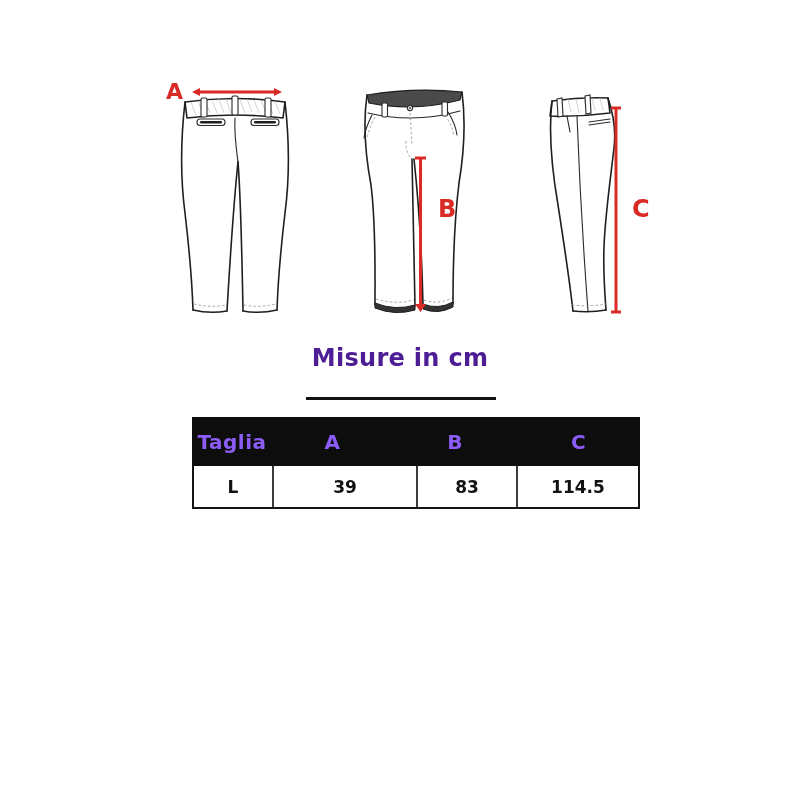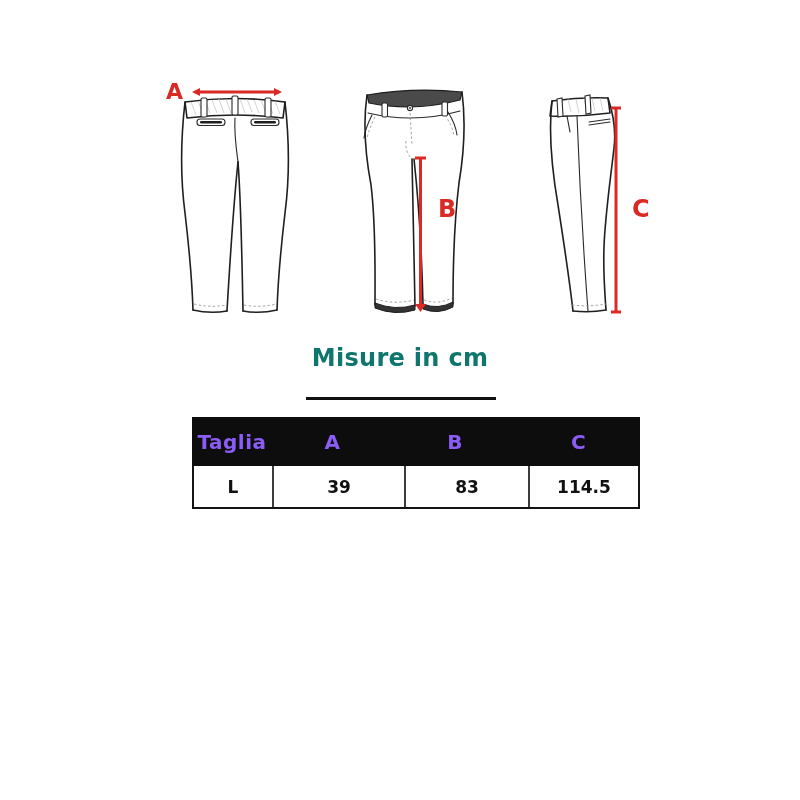--- a/index.html
+++ b/index.html
@@ -23,21 +23,21 @@
   .fillwhite { fill: #ffffff; }
   .darkfill  { fill: #4a4a4a; stroke: #1f1f1f; stroke-width: 1.2; }
   .hemfill   { fill: #333333; stroke: #1f1f1f; stroke-width: 1; }
   .red-line  { stroke: #da2a25; stroke-width: 3; fill: none; }
   .red-fill  { fill: #da2a25; }
   .measure-label { font: bold 24px "DejaVu Sans", sans-serif; fill: #da2a25; }
   .measure-label.small { font-size: 22px; }
 
   .title {
     position: absolute; top: 344px; left: 0; width: 800px; margin: 0;
-    text-align: center; font-size: 24px; font-weight: bold; color: #0f766e;
+    text-align: center; font-size: 24px; font-weight: bold; color: #4c1d95;
     letter-spacing: 0.3px;
   }
   .title-underline {
     position: absolute; top: 397px; left: 306px; width: 190px; height: 3px;
     background: #111111;
   }
 
   .size-table { position: absolute; top: 417px; left: 192px; width: 448px; }
   .thead { display: flex; height: 49px; background: #0d0d0d; }
   .tbody {
@@ -46,22 +46,22 @@
   }
   .cell {
     display: flex; align-items: center; justify-content: center;
     font-weight: bold; box-sizing: border-box;
   }
   .thead .cell { color: #8b5cf6; font-size: 20px; letter-spacing: 0.5px; }
   .tbody .cell { color: #111111; font-size: 17px; border-left: 2px solid #3c3c3c; }
   .tbody .cell:first-child { border-left: none; }
   .thead .c0 { width: 80px; }  .thead .c1 { width: 121px; }
   .thead .c2 { width: 124px; } .thead .c3 { width: 123px; }
-  .tbody .c0 { width: 78px; }  .tbody .c1 { width: 132px; }
-  .tbody .c2 { width: 124px; } .tbody .c3 { flex: 1; }
+  .tbody .c0 { width: 78px; }  .tbody .c1 { width: 144px; }
+  .tbody .c2 { width: 100px; } .tbody .c3 { flex: 1; }
 </style>
 </head>
 <body>
 
 <div class="page">
 
   <svg class="view back" viewBox="0 0 150 260">
     <g>
       <path class="ink fillwhite" d="M30,27 Q80,20 130,27 L128,43 Q80,37 32,43 Z"></path>
       <path class="hatch" d="M36,27 l5,13 M43,26 l5,13 M50,25 l5,13 M57,25 l5,13 M64,24 l5,14 M71,24 l5,14 M78,24 l5,14 M85,24 l5,14 M92,24 l5,13 M99,25 l5,13 M106,25 l5,13 M113,26 l5,13 M120,26 l5,13"></path>

